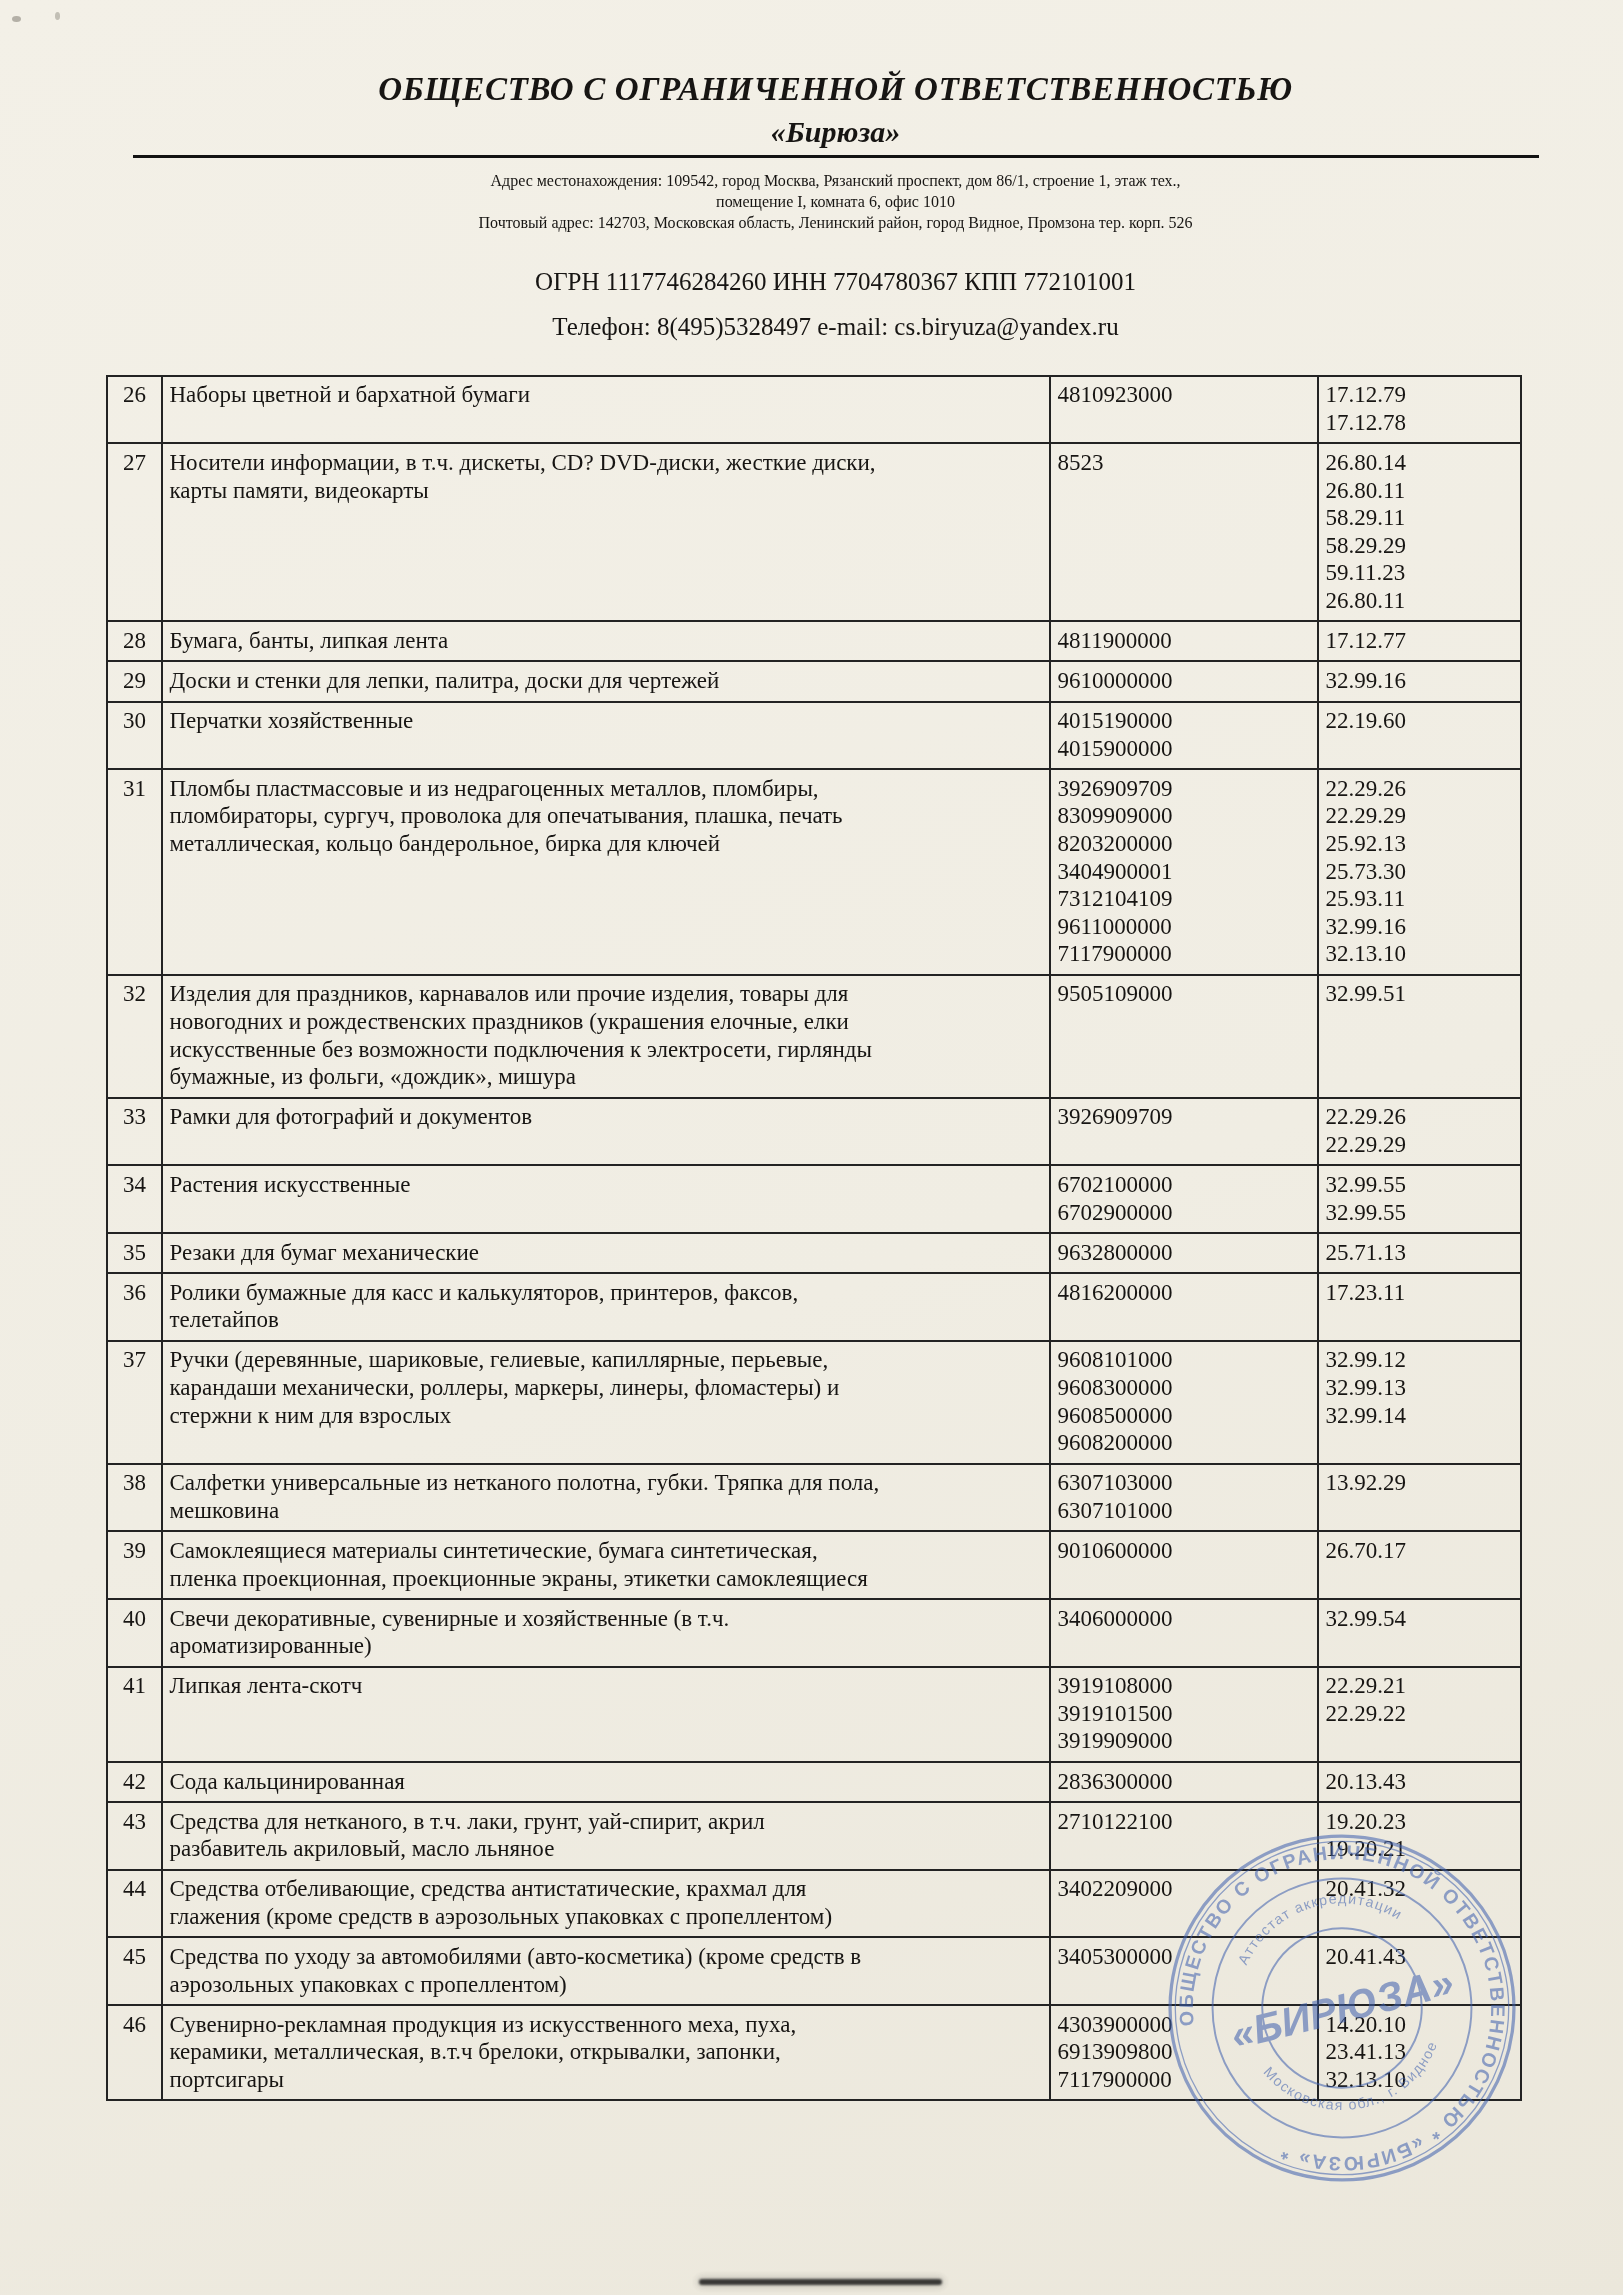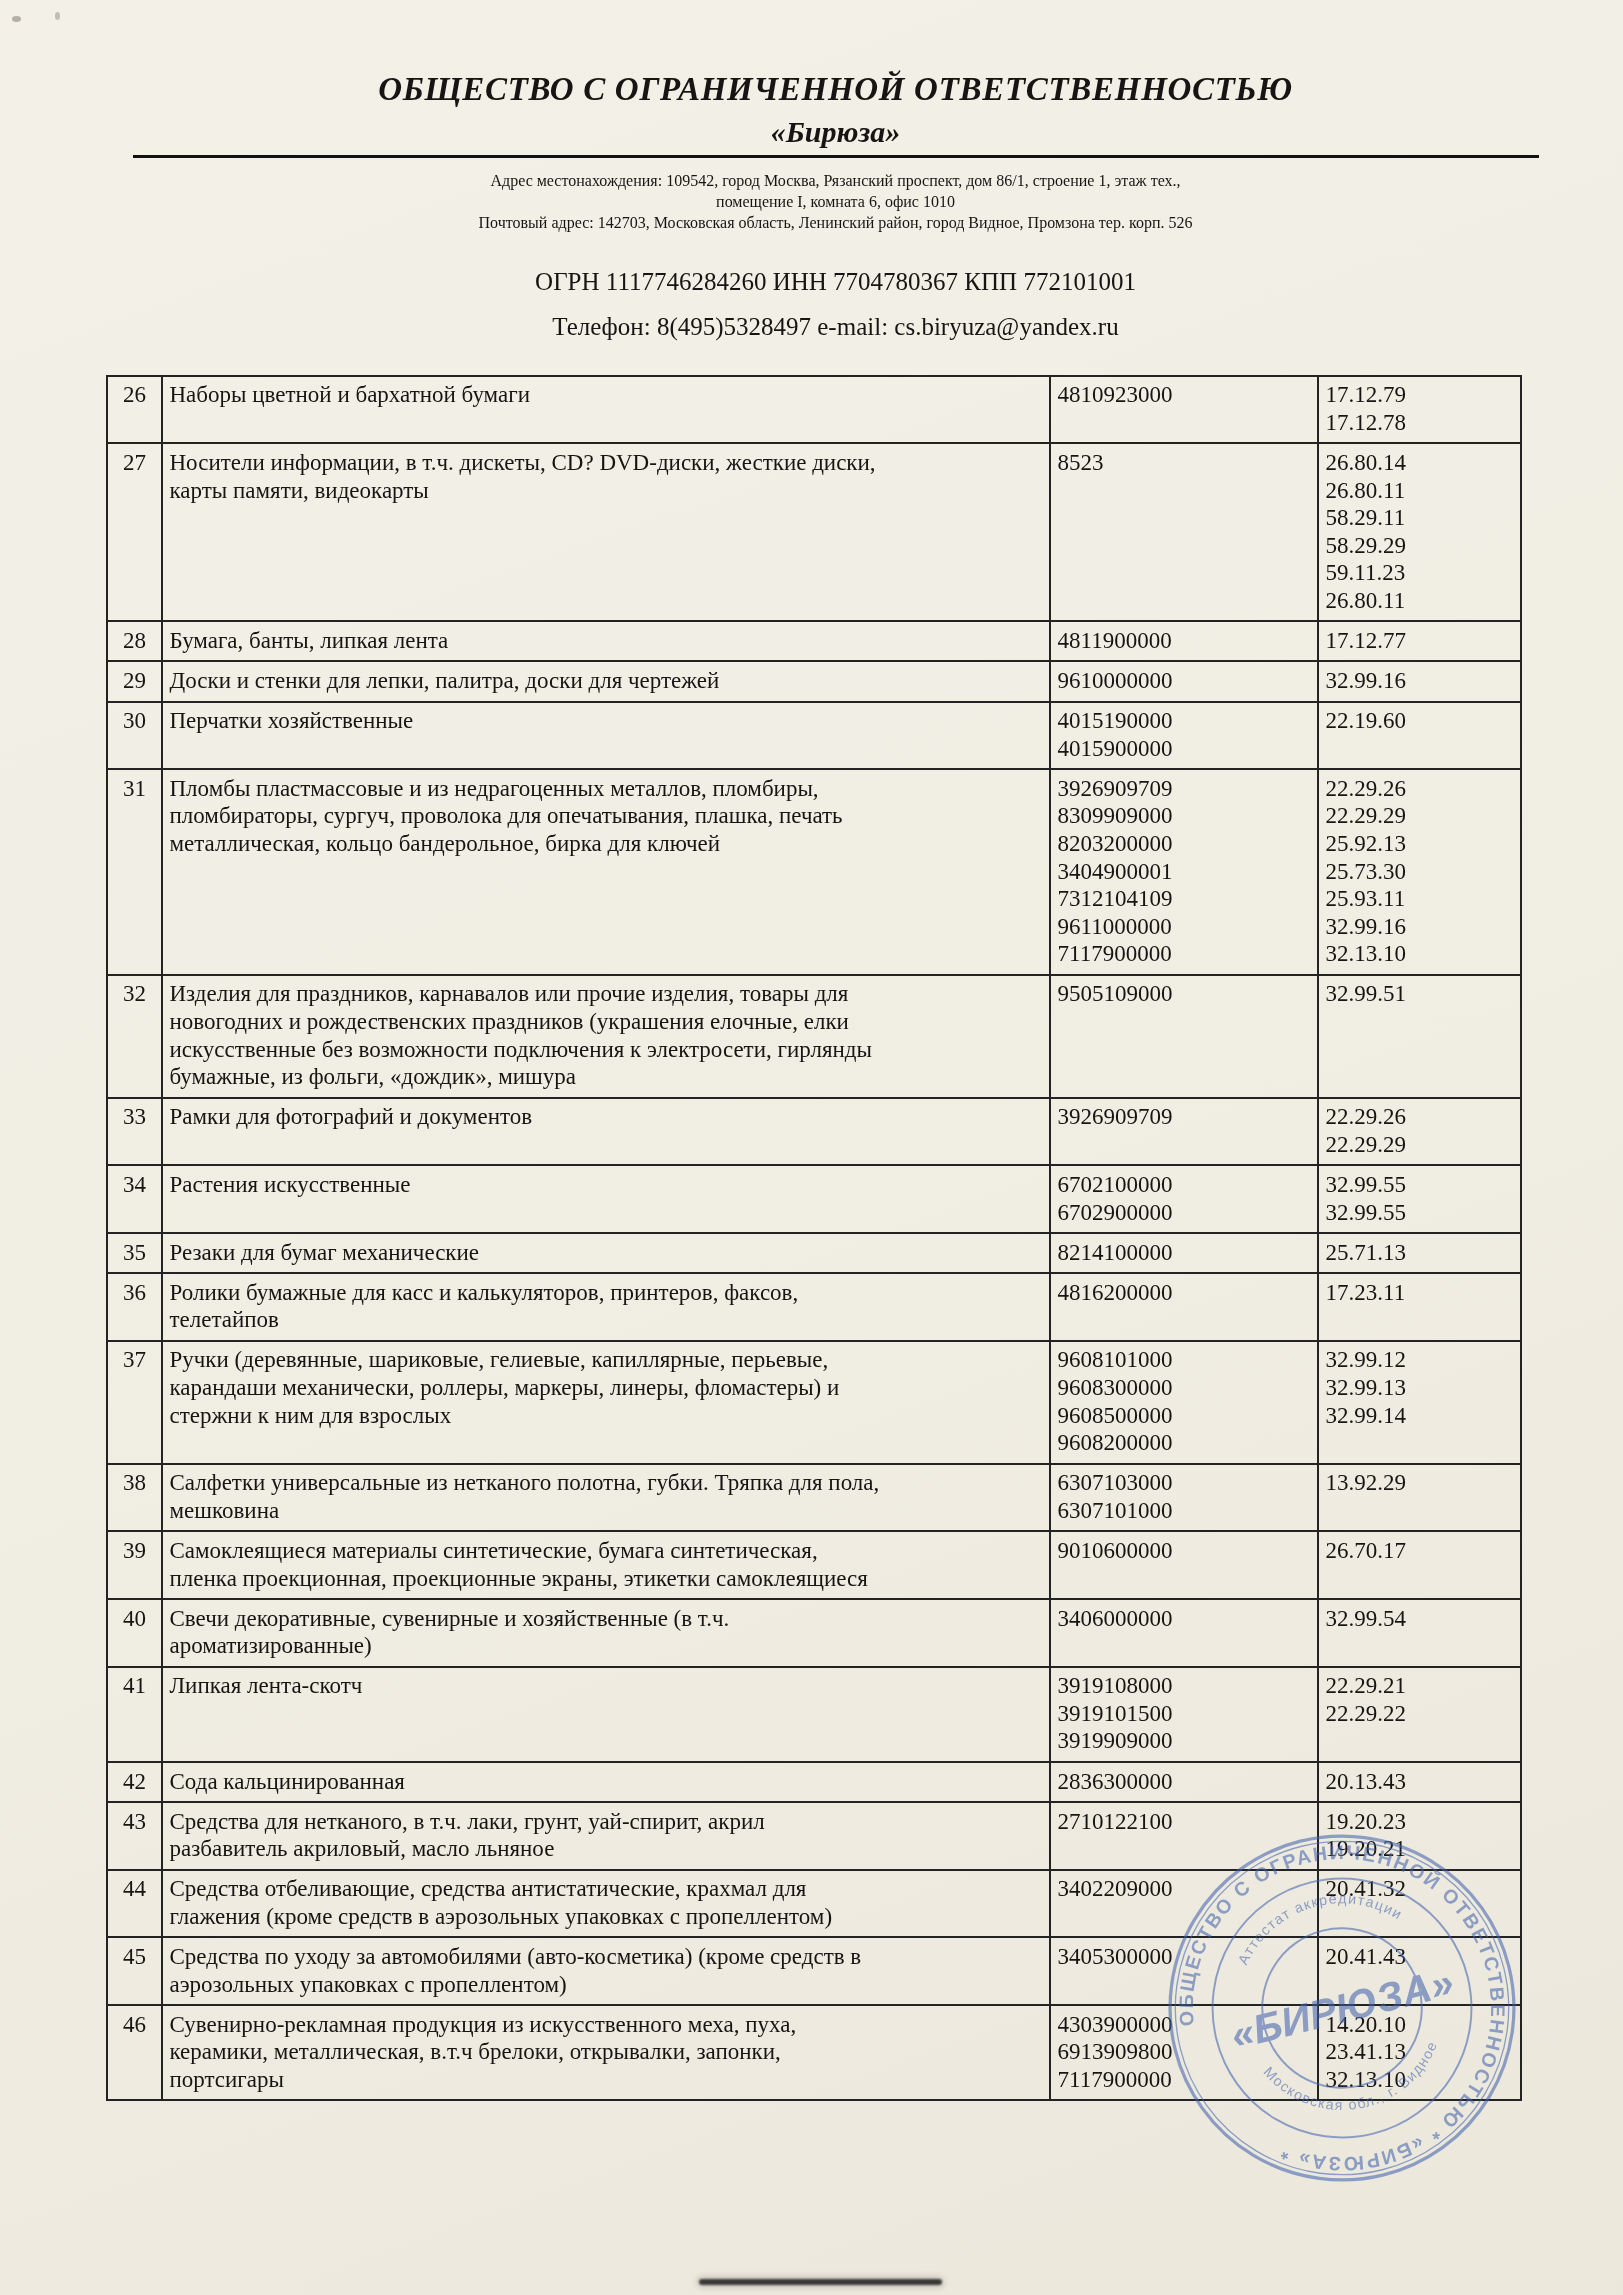--- a/index.html
+++ b/index.html
@@ -257,21 +257,21 @@
             <div>32.99.55</div>
             <div>32.99.55</div>
           </td>
         </tr>
         <tr>
           <td class="c-num">35</td>
           <td class="c-desc">
             <div>Резаки для бумаг механические</div>
           </td>
           <td class="c-code">
-            <div>8214100000</div>
+            <div>9632800000</div>
           </td>
           <td class="c-okpd">
             <div>25.71.13</div>
           </td>
         </tr>
         <tr>
           <td class="c-num">36</td>
           <td class="c-desc">
             <div>Ролики бумажные для касс и калькуляторов, принтеров, факсов,</div>
             <div>телетайпов</div>

